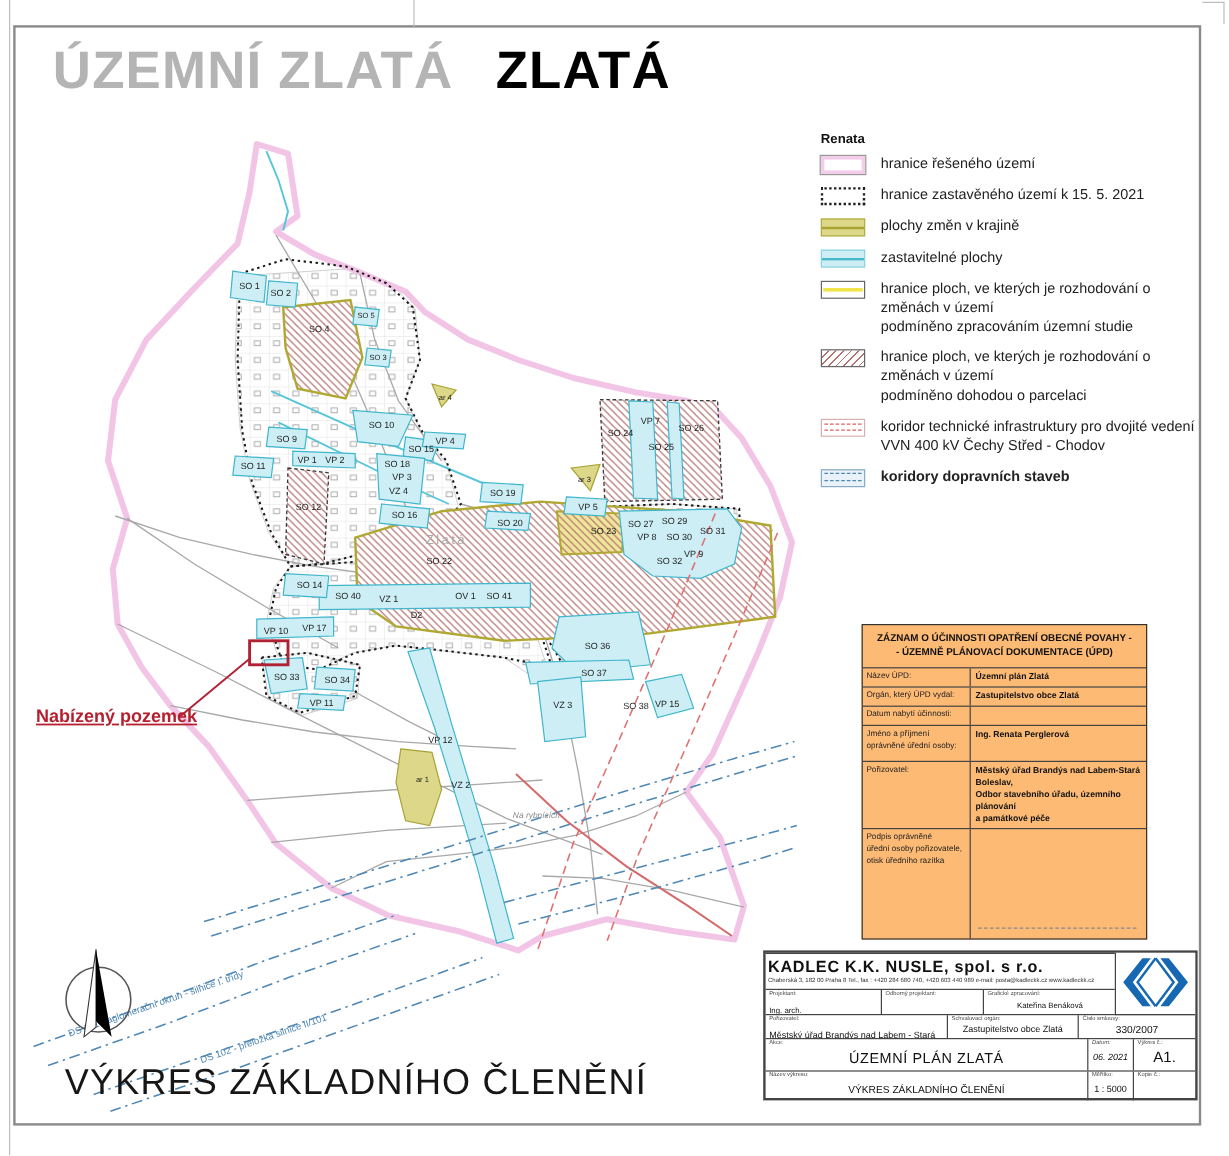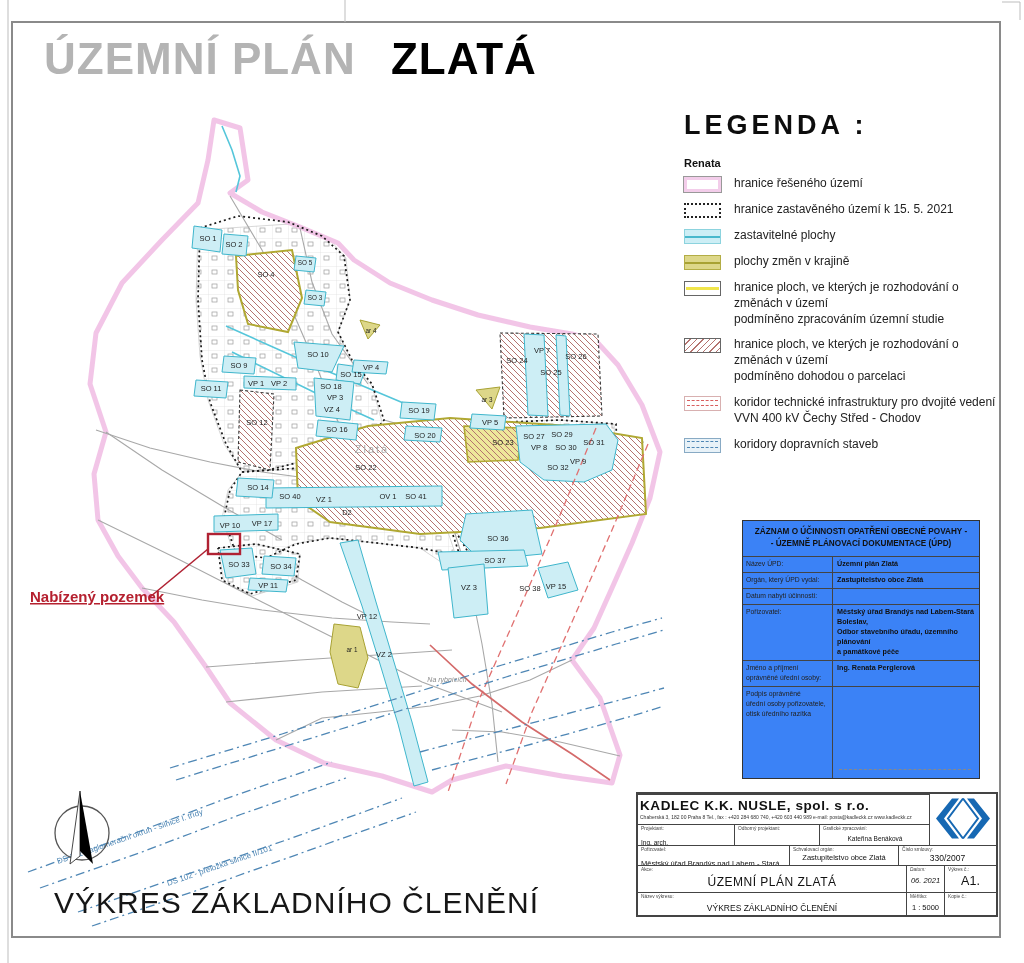--- a/index.html
+++ b/index.html
@@ -30,21 +30,21 @@
   .sw-ystudy::after{content:"";position:absolute;left:1px;right:1px;top:40%;height:3px;background:#f0e54a;}
   .sw-hatch{border:1px solid #666;background:repeating-linear-gradient(135deg,#fff 0 3.5px,#b5736f 3.5px 4.5px);}
   .sw-vvn{border:1px solid #d8b0b0;}
   .sw-vvn::before{content:"";position:absolute;left:2px;right:2px;top:22%;border-top:1.6px dashed #d95f5f;}
   .sw-vvn::after{content:"";position:absolute;left:2px;right:2px;top:62%;border-top:1.6px dashed #d95f5f;}
   .sw-transport{background:#e8f2f8;border:1px solid #88aac4;}
   .sw-transport::before{content:"";position:absolute;left:2px;right:2px;top:22%;border-top:1.8px dashed #4f87b5;}
   .sw-transport::after{content:"";position:absolute;left:2px;right:2px;top:62%;border-top:1.8px dashed #4f87b5;}
 
   
-  #record-table{left:742px;top:520px;width:238px;border:1.5px solid #333;background:#3b82f6;box-sizing:border-box;}
+  #record-table{left:718px;top:520px;width:238px;border:1.5px solid #333;background:#fdba74;box-sizing:border-box;}
   #rt-header{font-size:8.2px;font-weight:bold;text-align:center;padding:5px 4px;border-bottom:1px solid #444;line-height:1.5;}
   .rt-row{display:grid;grid-template-columns:90px 1fr;border-bottom:1px solid #444;}
   .rt-row:last-child{border-bottom:none;}
   .rt-label{font-size:6.8px;color:#222;padding:2.5px 3px;border-right:1px solid #444;white-space:pre-line;line-height:1.45;}
   .rt-value{font-size:7.2px;font-weight:bold;padding:2.5px 4px;white-space:pre-line;line-height:1.4;position:relative;}
   #record-rows .rt-row:nth-child(1){min-height:15px;}
   #record-rows .rt-row:nth-child(2){min-height:14px;}
   #record-rows .rt-row:nth-child(3){min-height:11px;}
   #record-rows .rt-row:nth-child(4){min-height:29px;}
   #record-rows .rt-row:nth-child(5){min-height:16px;}
@@ -266,63 +266,62 @@
     </g>
 
   <g id="north-arrow">
     <circle class="na-circle" cx="82" cy="833" r="27"></circle>
     <polygon class="na-left" points="80,791 80,856 70,864"></polygon>
     <polygon class="na-right" points="80,791 93,864 80,851"></polygon>
   </g>
 </svg>
 
 <div id="page-title" class="abs">
-  <span class="t-gray">ÚZEMNÍ PLÁN</span>
+  <span class="t-gray">ÚZEMNÍ ZLATÁ</span>
   <span class="t-black">ZLATÁ</span>
 </div>
 <div id="drawing-name" class="abs">VÝKRES ZÁKLADNÍHO ČLENĚNÍ</div>
 
 <div id="legend" class="abs">
-  <div id="legend-title">LEGENDA :</div>
   <div id="legend-group">Renata</div>
   <div id="legend-items">
       <div class="leg-item">
         <span class="sw sw-pink"></span>
         <div class="leg-text" style="white-space: pre-line;">hranice řešeného území</div>
       </div>
       <div class="leg-item">
         <span class="sw sw-dotted"></span>
         <div class="leg-text" style="white-space: pre-line;">hranice zastavěného území k 15. 5. 2021</div>
       </div>
       <div class="leg-item">
+        <span class="sw sw-olive"></span>
+        <div class="leg-text" style="white-space: pre-line;">plochy změn v krajině</div>
+      </div>
+      <div class="leg-item">
         <span class="sw sw-cyan"></span>
         <div class="leg-text" style="white-space: pre-line;">zastavitelné plochy</div>
-      </div>
-      <div class="leg-item">
-        <span class="sw sw-olive"></span>
-        <div class="leg-text" style="white-space: pre-line;">plochy změn v krajině</div>
       </div>
       <div class="leg-item">
         <span class="sw sw-ystudy"></span>
         <div class="leg-text" style="white-space: pre-line;">hranice ploch, ve kterých je rozhodování o změnách v území
 podmíněno zpracováním územní studie</div>
       </div>
       <div class="leg-item">
         <span class="sw sw-hatch"></span>
         <div class="leg-text" style="white-space: pre-line;">hranice ploch, ve kterých je rozhodování o změnách v území
 podmíněno dohodou o parcelaci</div>
       </div>
       <div class="leg-item">
         <span class="sw sw-vvn"></span>
         <div class="leg-text" style="white-space: pre-line;">koridor technické infrastruktury pro dvojité vedení
 VVN 400 kV Čechy Střed - Chodov</div>
       </div>
       <div class="leg-item">
         <span class="sw sw-transport"></span>
-        <div class="leg-text" style="white-space: pre-line;">koridory dopravních staveb</div>
+        <div class="leg-text" style="white-space: pre-line; font-weight: bold;">koridory dopravních staveb</div>
       </div>
     </div>
 </div>
 
 <div id="record-table" class="abs">
   <div id="rt-header">
     <span style="display:block">ZÁZNAM O ÚČINNOSTI OPATŘENÍ OBECNÉ POVAHY -</span>
     <span style="display:block">- ÚZEMNĚ PLÁNOVACÍ DOKUMENTACE (ÚPD)</span>
   </div>
   <div id="record-rows">
@@ -332,29 +331,29 @@
       </div>
       <div class="rt-row">
         <div class="rt-label">Orgán, který ÚPD vydal:</div>
         <div class="rt-value">Zastupitelstvo obce Zlatá</div>
       </div>
       <div class="rt-row">
         <div class="rt-label">Datum nabytí účinnosti:</div>
         <div class="rt-value"></div>
       </div>
       <div class="rt-row">
+        <div class="rt-label">Jméno a příjmení
+oprávněné úřední osoby:</div>
+        <div class="rt-value">Ing. Renata Perglerová</div>
+      </div>
+      <div class="rt-row">
         <div class="rt-label">Pořizovatel:</div>
         <div class="rt-value">Městský úřad Brandýs nad Labem-Stará Boleslav,
 Odbor stavebního úřadu, územního plánování
 a památkové péče</div>
-      </div>
-      <div class="rt-row">
-        <div class="rt-label">Jméno a příjmení
-oprávněné úřední osoby:</div>
-        <div class="rt-value">Ing. Renata Perglerová</div>
       </div>
       <div class="rt-row">
         <div class="rt-label">Podpis oprávněné
 úřední osoby pořizovatele,
 otisk úředního razítka</div>
         <div class="rt-value"><div class="sign-line"></div></div>
       </div>
     </div>
 </div>
 

